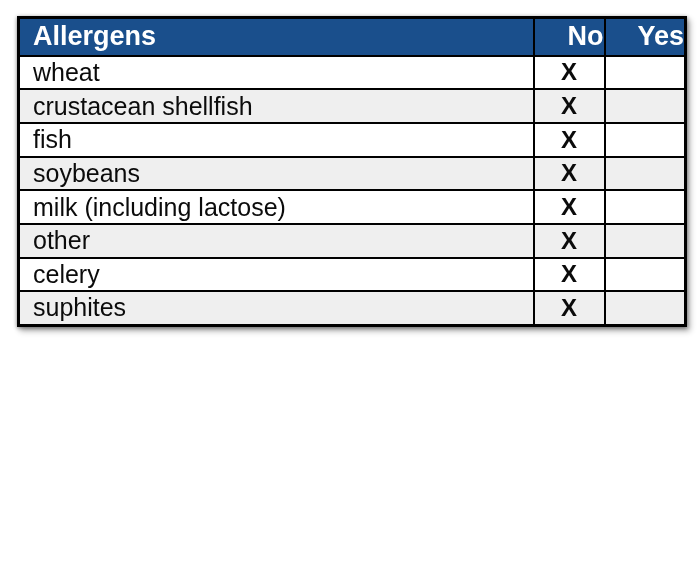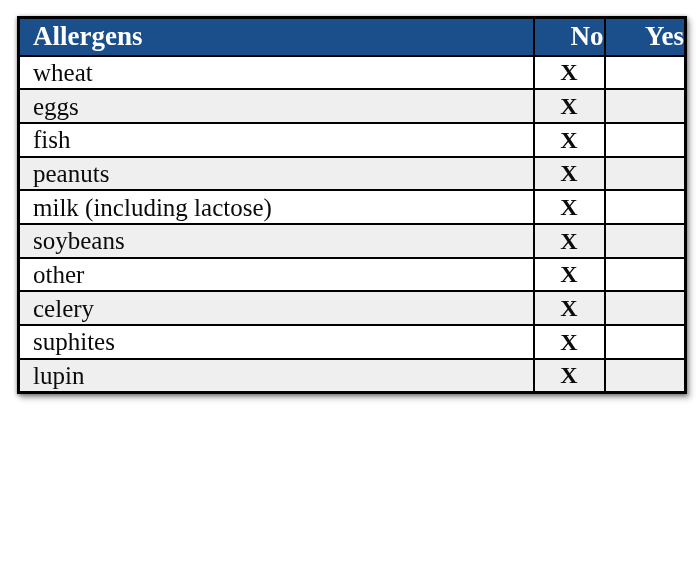--- a/index.html
+++ b/index.html
@@ -14,21 +14,20 @@
   .allergen-table {
     position: absolute;
     left: 17px;
     top: 16px;
     width: 667px;
     border-collapse: collapse;
     table-layout: fixed;
     border: 3px solid #000000;
     box-shadow: 0 1px 4px rgba(0,0,0,0.45), 3px 4px 6px rgba(0,0,0,0.30);
     background: #ffffff;
-    font-family: Liberation Serif, serif;
   }
   .allergen-table col.c-allergens { width: 515px; }
   .allergen-table col.c-no  { width: 71px; }
   .allergen-table col.c-yes { width: 81px; }
 
   .allergen-table th,
   .allergen-table td {
     border: 2px solid #000000;
     padding: 0;
     vertical-align: middle;
@@ -89,58 +88,48 @@
       <th class="h-mark">Yes</th>
     </tr>
   </thead>
   <tbody>
     <tr>
       <td class="cell-label">wheat</td>
       <td class="cell-mark">X</td>
       <td class="cell-mark"></td>
     </tr>
     <tr>
-      <td class="cell-label">eggs</td>
+      <td class="cell-label">crustacean shellfish</td>
       <td class="cell-mark">X</td>
       <td class="cell-mark"></td>
     </tr>
     <tr>
       <td class="cell-label">fish</td>
       <td class="cell-mark">X</td>
       <td class="cell-mark"></td>
     </tr>
     <tr>
-      <td class="cell-label">peanuts</td>
+      <td class="cell-label">soybeans</td>
       <td class="cell-mark">X</td>
       <td class="cell-mark"></td>
     </tr>
     <tr>
       <td class="cell-label">milk (including lactose)</td>
-      <td class="cell-mark">X</td>
-      <td class="cell-mark"></td>
-    </tr>
-    <tr>
-      <td class="cell-label">soybeans</td>
       <td class="cell-mark">X</td>
       <td class="cell-mark"></td>
     </tr>
     <tr>
       <td class="cell-label">other</td>
       <td class="cell-mark">X</td>
       <td class="cell-mark"></td>
     </tr>
     <tr>
       <td class="cell-label">celery</td>
       <td class="cell-mark">X</td>
       <td class="cell-mark"></td>
     </tr>
     <tr>
       <td class="cell-label">suphites</td>
       <td class="cell-mark">X</td>
       <td class="cell-mark"></td>
     </tr>
-    <tr>
-      <td class="cell-label">lupin</td>
-      <td class="cell-mark">X</td>
-      <td class="cell-mark"></td>
-    </tr>
   </tbody>
 </table>
 
 </body></html>

